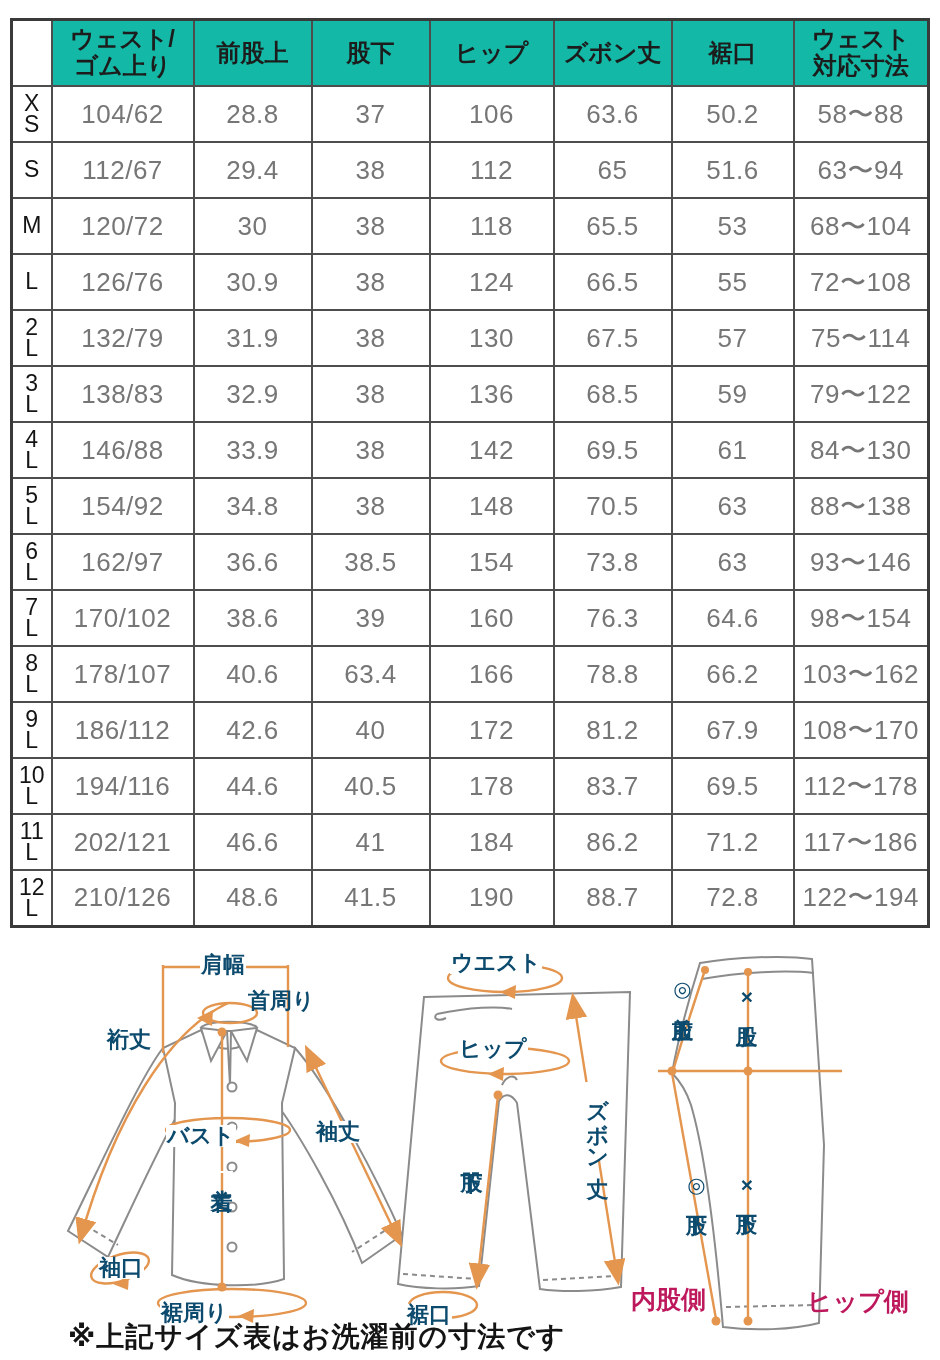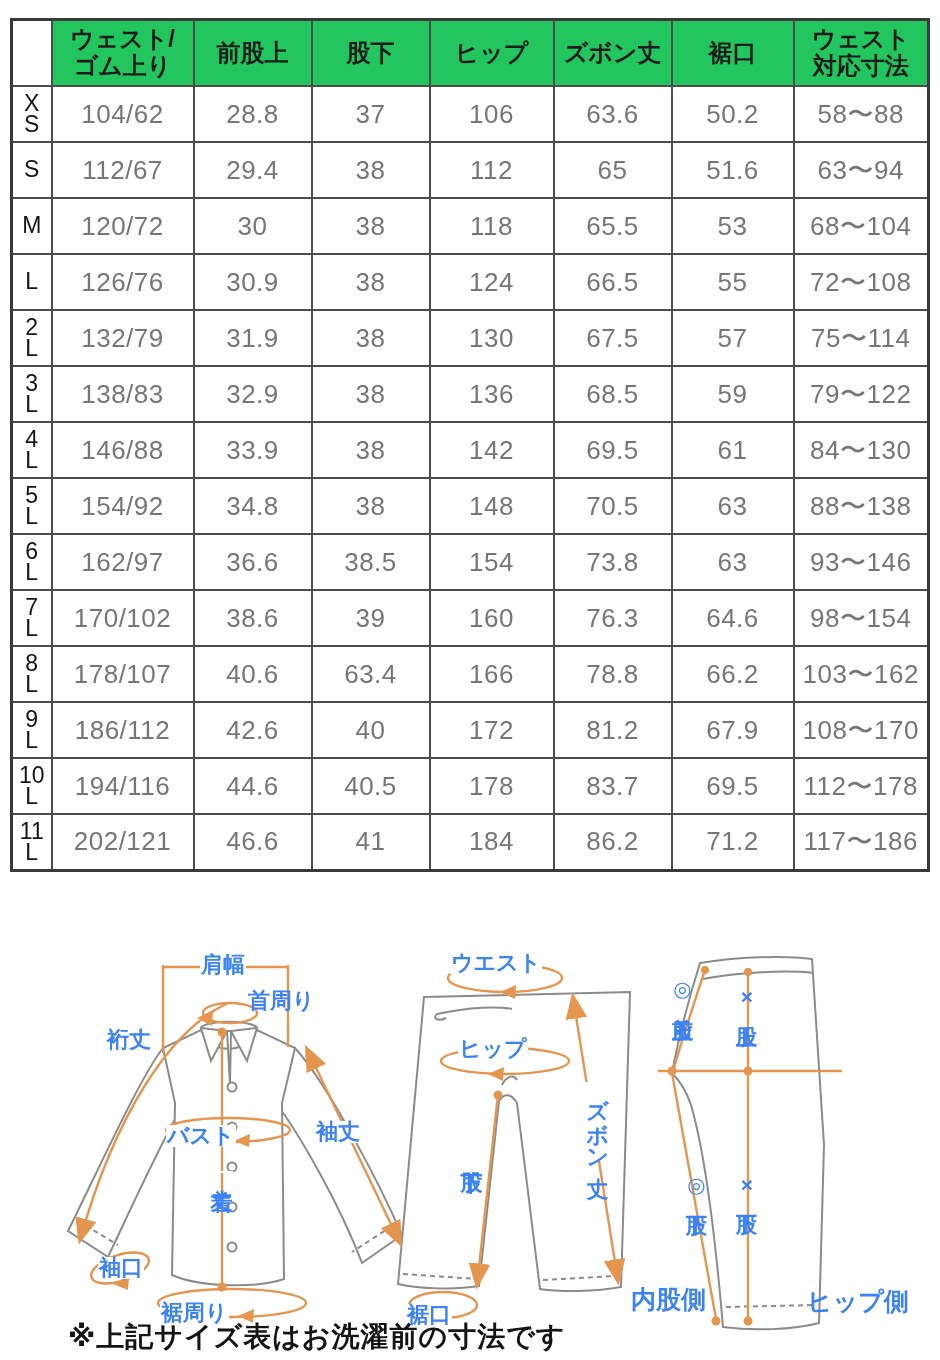--- a/index.html
+++ b/index.html
@@ -12,43 +12,43 @@
   table.size-table{
     position:absolute;left:10px;top:18px;width:917px;
     border-collapse:collapse;table-layout:fixed;
     border:3px solid #3a3a3a;
   }
   table.size-table th,table.size-table td{
     border:2px solid #4d4d4d;text-align:center;vertical-align:middle;
     padding:0;overflow:hidden;
   }
   table.size-table thead th{
-    background:#22c55e;color:#1c1c1c;font-weight:bold;font-size:24px;
+    background:#14b8a6;color:#1c1c1c;font-weight:bold;font-size:24px;
     height:64px;white-space:pre-line;line-height:1.12;
   }
   table.size-table thead th.corner{background:#ffffff;}
   table.size-table tbody tr{height:56px;}
   table.size-table tbody th.size{
     background:#ffffff;color:#141414;font-weight:normal;font-size:23px;
     line-height:0.92;white-space:pre-line;
   }
   table.size-table tbody td{
     color:#767676;font-size:26px;background:#ffffff;letter-spacing:0.5px;
   }
   
   .diagrams{position:absolute;left:0;top:935px;width:940px;height:425px;}
   .diagrams svg{position:absolute;left:0;top:0;}
   .dlabel{
-    position:absolute;font-size:22px;font-weight:bold;color:#3b82f6;
+    position:absolute;font-size:22px;font-weight:bold;color:#0c4a6e;
     line-height:1.02;white-space:nowrap;
   }
   .v{writing-mode:vertical-rl;text-orientation:upright;letter-spacing:1px;}
   .wb{background:#ffffff;padding:0 1px;}
   .small{font-size:21px;}
-  .gray{color:#3b82f6;font-size:25px;}
+  .gray{color:#be185d;font-size:25px;}
   .note{
     position:absolute;left:68px;top:1318px;font-size:28px;font-weight:bold;
     color:#141414;letter-spacing:1px;
   }
 </style>
 </head>
 <body>
 
 <table class="size-table">
   <colgroup>
@@ -220,20 +220,31 @@
         <th class="size">11
 L</th>
         <td>202/121</td>
         <td>46.6</td>
         <td>41</td>
         <td>184</td>
         <td>86.2</td>
         <td>71.2</td>
         <td>117〜186</td>
       </tr>
+      <tr>
+        <th class="size">12
+L</th>
+        <td>210/126</td>
+        <td>48.6</td>
+        <td>41.5</td>
+        <td>190</td>
+        <td>88.7</td>
+        <td>72.8</td>
+        <td>122〜194</td>
+      </tr>
     </tbody>
 </table>
 
 <div class="diagrams">
   <svg width="940" height="425" viewBox="0 0 940 425">
     <defs>
       <marker id="ah" markerWidth="11" markerHeight="9" refX="9" refY="4.5" orient="auto-start-reverse">
         <path d="M0,0 L11,4.5 L0,9 Z" fill="#E4954E"></path>
       </marker>
     </defs>

